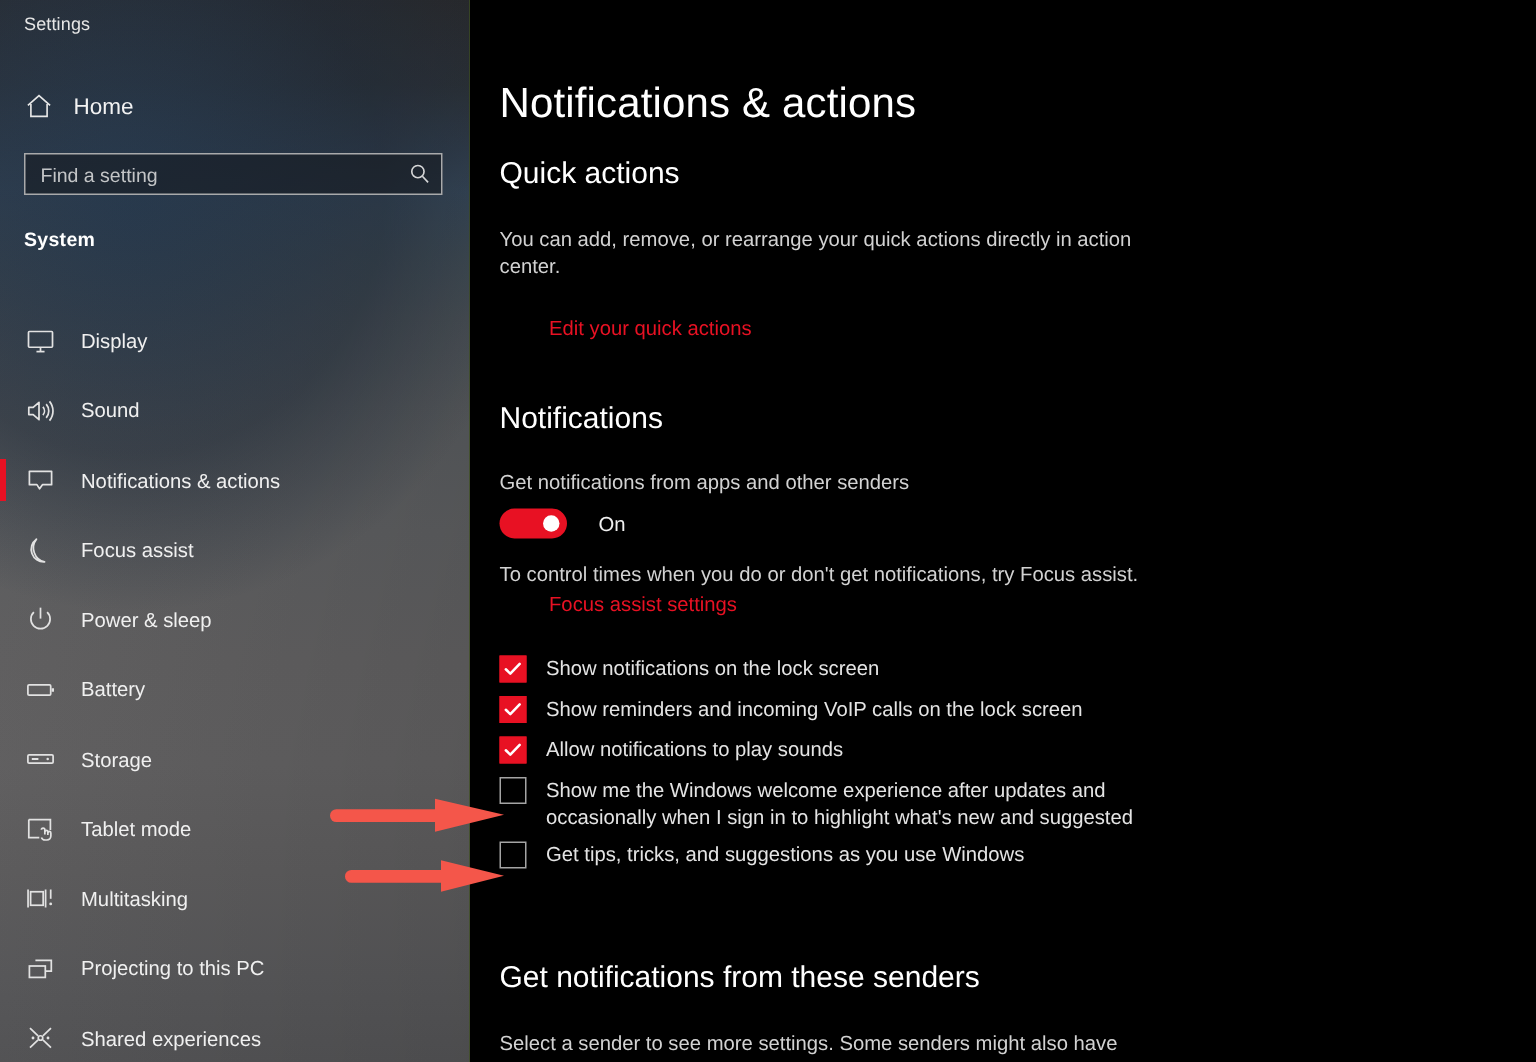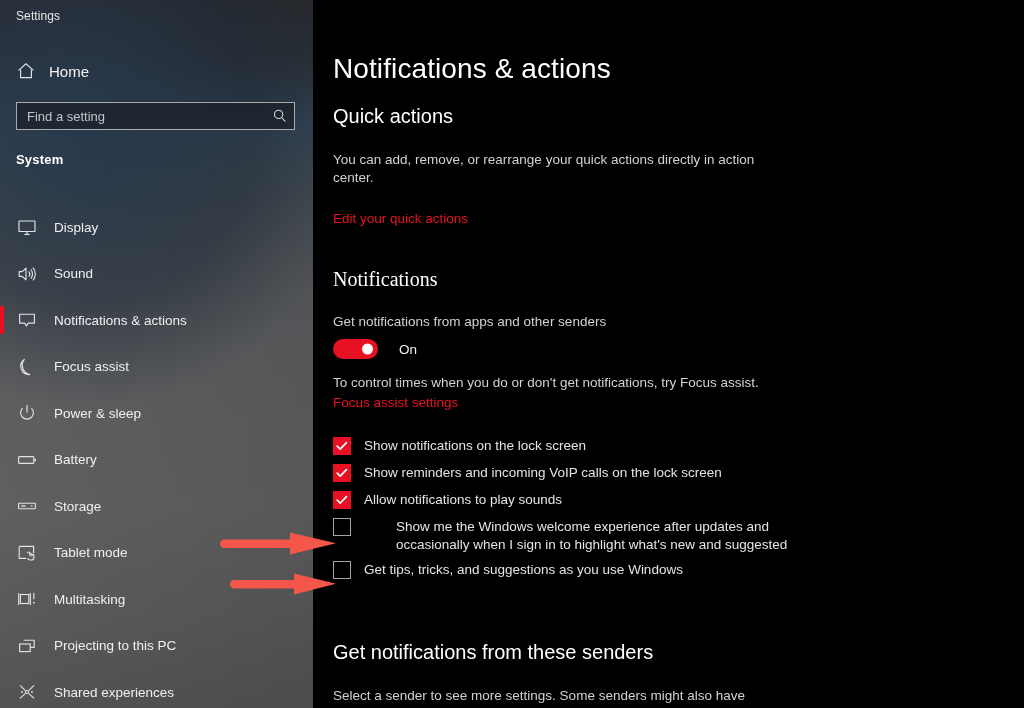--- a/index.html
+++ b/index.html
@@ -159,27 +159,28 @@
   .body-text {
     font-size: 13.5px;
     color: #d2d2d2;
     line-height: 18px;
   }
   .link {
     font-size: 13.5px;
     color: #e81123;
     text-decoration: none;
     cursor: pointer;
+    margin-left: 33px;
   }
 
   #quick-actions-h   { position: absolute; left: 20px; top: 105px; }
   #quick-actions-desc{ position: absolute; left: 20px; top: 151px; width: 430px; }
   #edit-quick-link   { position: absolute; left: 20px; top: 211px; }
 
-  #notifications-h   { position: absolute; left: 20px; top: 268px; font-family: Liberation Serif, serif; }
+  #notifications-h   { position: absolute; left: 20px; top: 268px; }
   #get-notif-label   { position: absolute; left: 20px; top: 313px; }
 
   
   #toggle-row {
     position: absolute;
     left: 20px; top: 339px;
     display: flex; align-items: center;
   }
   .toggle {
     position: relative;
@@ -238,21 +239,21 @@
     width: 100%; height: 100%;
     display: none;
   }
   .cb-row.checked .cb-box .tick { display: block; }
   .cb-text {
     font-size: 13.5px;
     color: #e4e4e4;
     line-height: 18px;
     padding-top: 0px;
   }
-  .cb-row.tall { margin-bottom: 7px; gap: 32px; }
+  .cb-row.tall { margin-bottom: 7px; }
 
   #senders-h       { position: absolute; left: 20px; top: 641px; }
   #senders-desc    { position: absolute; left: 20px; top: 687px; width: 460px; }
 
   
   .anno-arrow {
     position: absolute;
     pointer-events: none;
   }
   #arrow-1 { left: 218px; top: 528px; width: 120px; height: 30px; }

